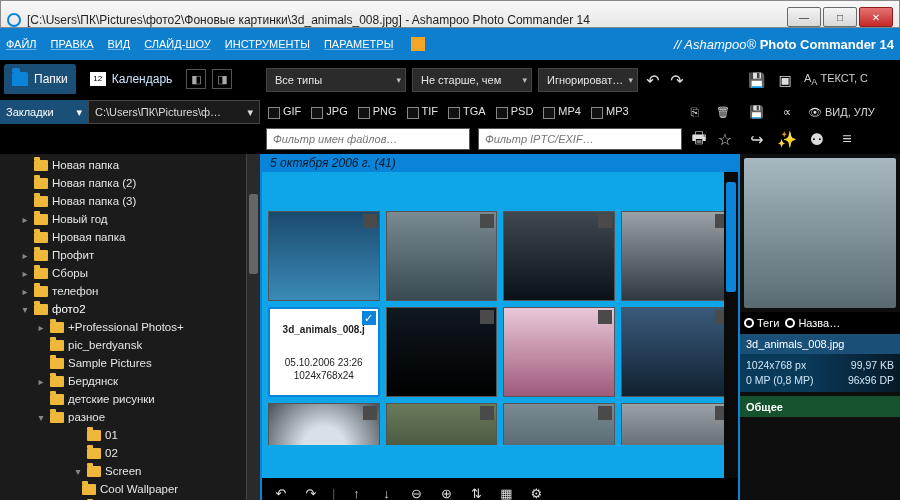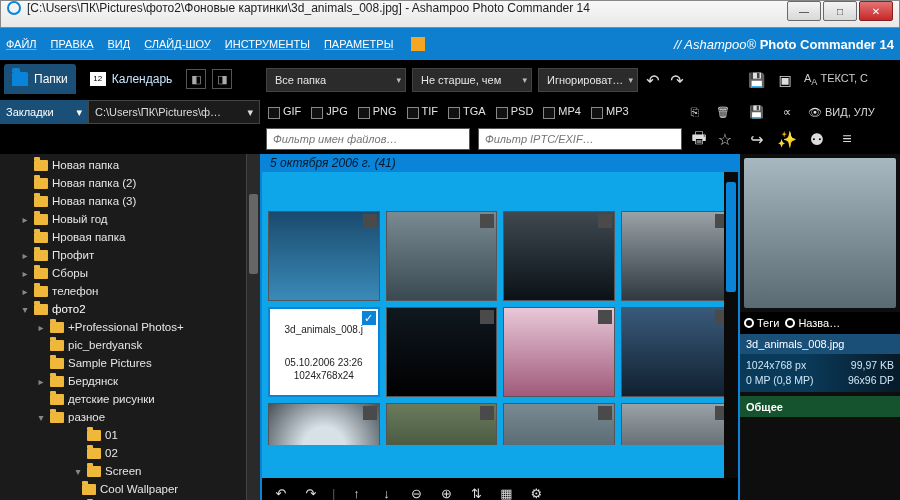--- a/index.html
+++ b/index.html
@@ -1,19 +1,19 @@
 <!DOCTYPE html>
 <html><head>
 <meta charset="utf-8">
 <style>
 * { margin: 0; padding: 0; box-sizing: border-box; font-family: "Segoe UI", Tahoma, sans-serif; }
 html, body { width: 900px; height: 500px; overflow: hidden; background: #000; }
 
 
-.titlebar { height: 28px; background: linear-gradient(#f8f8f8,#e8e8e8); border: 1px solid #888; display: flex; align-items: flex-start; padding: 0 6px; font-size: 12px; color: #222; }
+.titlebar { height: 28px; background: linear-gradient(#f8f8f8,#e8e8e8); border: 1px solid #888; display: flex; align-items: flex-end; padding: 0 6px; font-size: 12px; color: #222; }
 .titlebar .icon-o { width: 14px; height: 14px; border: 2px solid #0a84d8; border-radius: 50%; margin-right: 6px; }
 .titlebar .title-text { flex: 1; white-space: nowrap; overflow: hidden; text-overflow: ellipsis; }
 .win-btns { display: flex; gap: 2px; }
 .win-btn { width: 34px; height: 20px; border: 1px solid #6a6a6a; background: linear-gradient(#f4f4f4,#d8d8d8); border-radius: 2px; display: flex; align-items: center; justify-content: center; font-size: 10px; color: #333; }
 .win-btn.close { background: linear-gradient(#e57373,#c62828); color: #fff; border-color: #8a1f1f; }
 
 
 .menubar { height: 24px; background: #0e7fce; display: flex; align-items: center; padding: 16px 6px; font-size: 11px; color: #fff; }
 .menubar .mitem { margin-right: 14px; text-decoration: underline; text-decoration-color: rgba(255,255,255,.4); cursor: default; }
 .menubar .cart { width: 14px; height: 14px; background: #f5a623; margin-left: 4px; }
@@ -140,21 +140,21 @@
     </div>
     <div class="tab-btn">
       <span class="tab-icon cal-ic"></span>
       <span>Календарь</span>
     </div>
     <div class="small-sq">◧</div>
     <div class="small-sq">◨</div>
   </div>
   <div class="mid-toolbar">
     <div class="combo" style="width:140px">
-        <span>Все папка</span>
+        <span>Все типы</span>
       </div>
     <div class="combo" style="width:120px">
         <span>Не старше, чем</span>
       </div>
     <div class="combo" style="width:100px">
         <span>Игнорироват…</span>
       </div>
     <span class="tool-ic">↶</span>
     <span class="tool-ic">↷</span>
   </div>
@@ -333,21 +333,21 @@
       <div class="thumb">
           <div class="thumb-img g3"></div>
           <div class="chkmark"></div>
         </div>
       <div class="thumb">
           <div class="thumb-img g4"></div>
           <div class="chkmark"></div>
         </div>
       <div class="thumb selected">
         <div class="sel-info">
-          <div style="font-weight:normal">3d_animals_008.j</div>
+          <div style="font-weight:bold">3d_animals_008.j</div>
           <div style="height:18px"></div>
           <div>05.10.2006 23:26</div>
           <div>1024x768x24</div>
         </div>
         <div class="chkmark"></div>
       </div>
       <div class="thumb">
           <div class="thumb-img g6"></div>
           <div class="chkmark"></div>
         </div>

